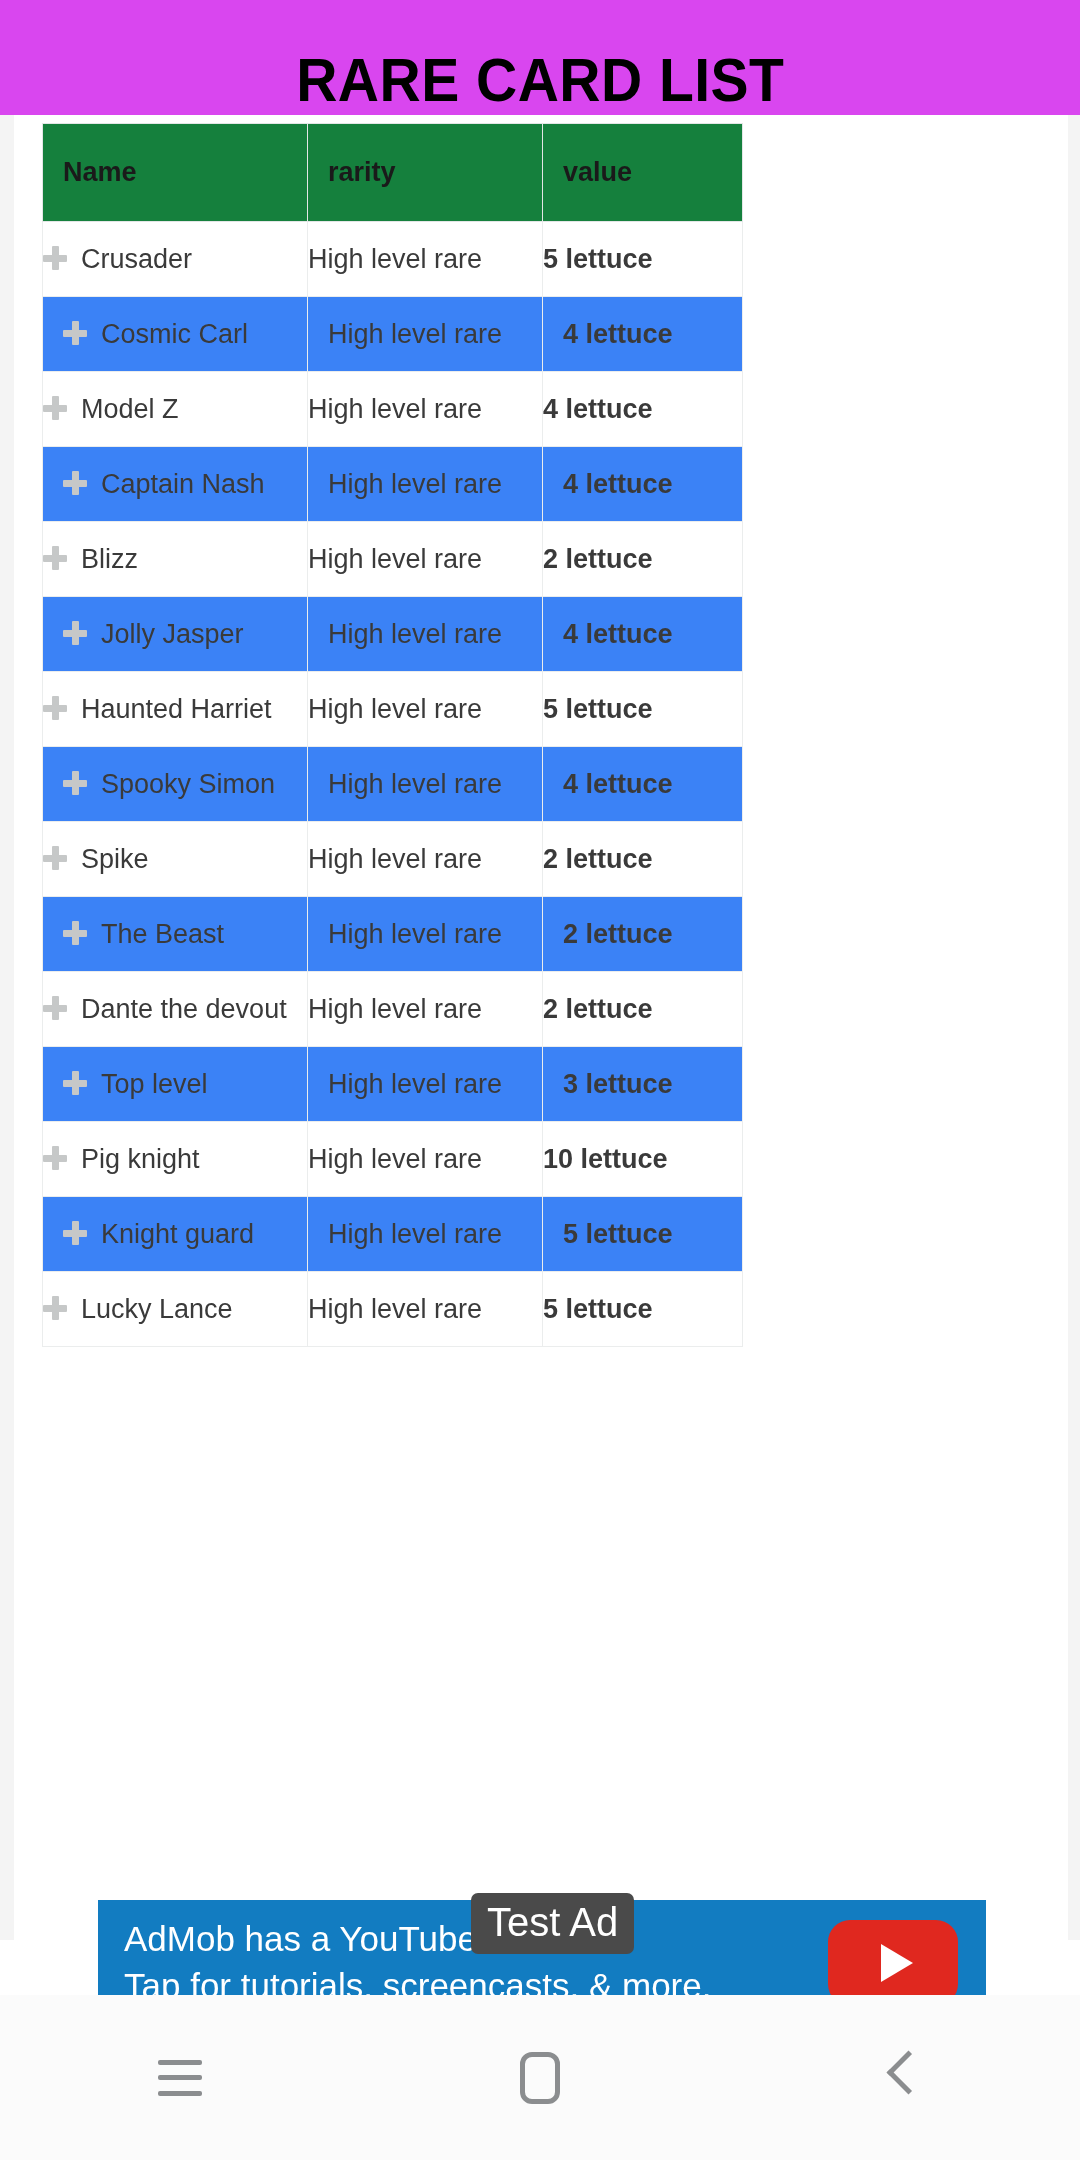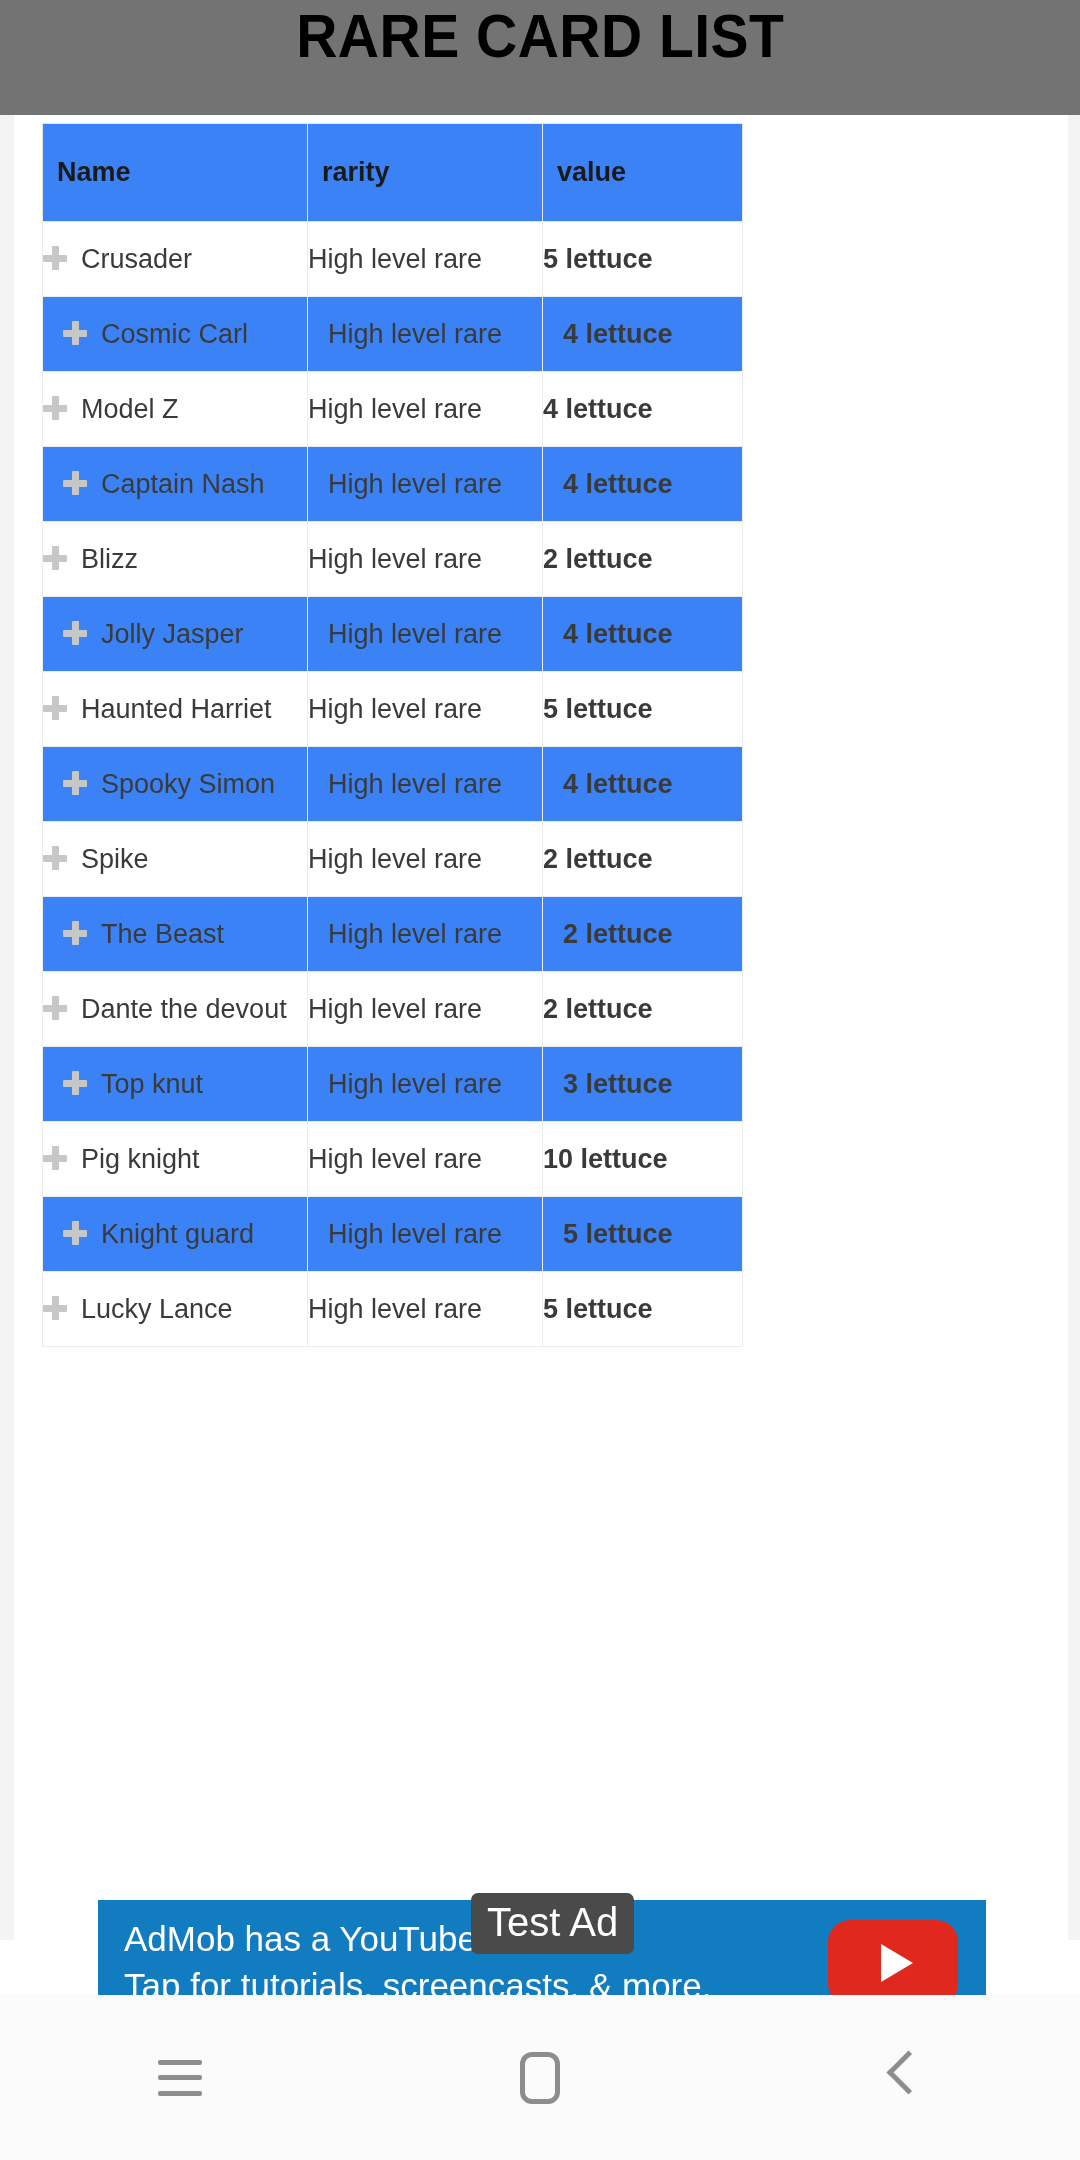--- a/index.html
+++ b/index.html
@@ -7,22 +7,22 @@
     width:1080px;height:2160px;
     background:#ffffff;
     font-family:"Liberation Sans", sans-serif;
     overflow:hidden;
     position:relative;
   }
 
   
   #title-bar{
     height:115px;
-    background:#737373;
-    display:flex;align-items:flex-start;justify-content:center;
+    background:#d946ef;
+    display:flex;align-items:flex-end;justify-content:center;
   }
   #title-text{
     font-family:"Liberation Sans Narrow","Liberation Sans",sans-serif;
     font-weight:bold;
     font-size:62px;
     letter-spacing:0.5px;
     color:#000000;
     transform:scaleX(0.92);
     white-space:nowrap;
   }
@@ -50,27 +50,27 @@
     width:700px;
     border-collapse:collapse;
     table-layout:fixed;
     background:#ffffff;
   }
   #card-table col.c-name{width:265px;}
   #card-table col.c-rarity{width:235px;}
   #card-table col.c-value{width:200px;}
 
   #card-table th{
-    background:#3b82f6;
+    background:#15803d;
     border:1px solid #e3e6e6;
     font-size:27px;
     font-weight:bold;
     color:#1a1a1a;
     text-align:left;
-    padding:33px 0 33px 14px;
+    padding:33px 0 33px 20px;
     vertical-align:middle;
   }
   #card-table td{
     border:1px solid #ebeded;
     font-size:27px;
     color:#3a3a3a;
     padding:0;
     vertical-align:middle;
     height:74px;
   }
@@ -248,21 +248,21 @@
           <td class="cell-name"><span class="plus-icon"></span><span class="name-text">The Beast</span></td>
           <td class="cell-rarity">High level rare</td>
           <td class="cell-value">2 lettuce</td>
         </tr>
         <tr class="row-plain">
           <td class="cell-name"><span class="plus-icon"></span><span class="name-text">Dante the devout</span></td>
           <td class="cell-rarity">High level rare</td>
           <td class="cell-value">2 lettuce</td>
         </tr>
         <tr class="row-alt">
-          <td class="cell-name"><span class="plus-icon"></span><span class="name-text">Top knut</span></td>
+          <td class="cell-name"><span class="plus-icon"></span><span class="name-text">Top level</span></td>
           <td class="cell-rarity">High level rare</td>
           <td class="cell-value">3 lettuce</td>
         </tr>
         <tr class="row-plain">
           <td class="cell-name"><span class="plus-icon"></span><span class="name-text">Pig knight</span></td>
           <td class="cell-rarity">High level rare</td>
           <td class="cell-value">10 lettuce</td>
         </tr>
         <tr class="row-alt">
           <td class="cell-name"><span class="plus-icon"></span><span class="name-text">Knight guard</span></td>

